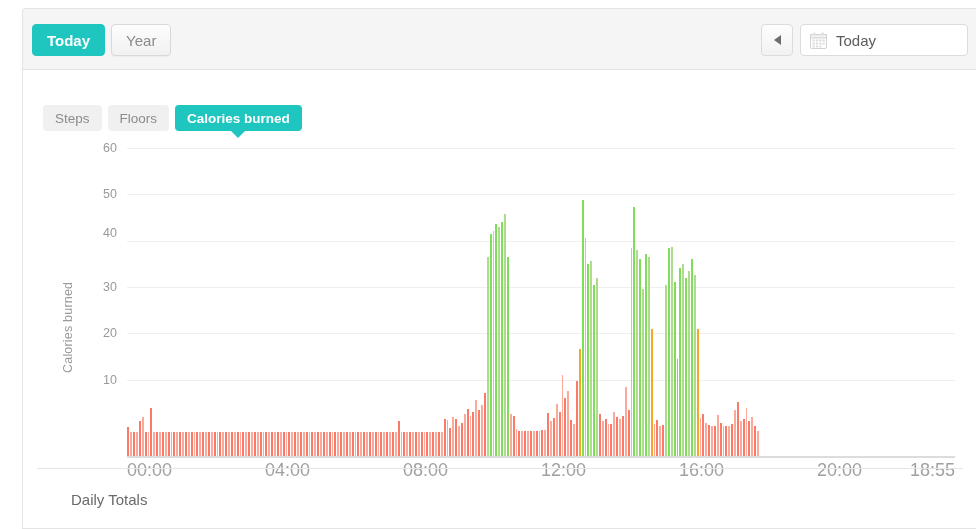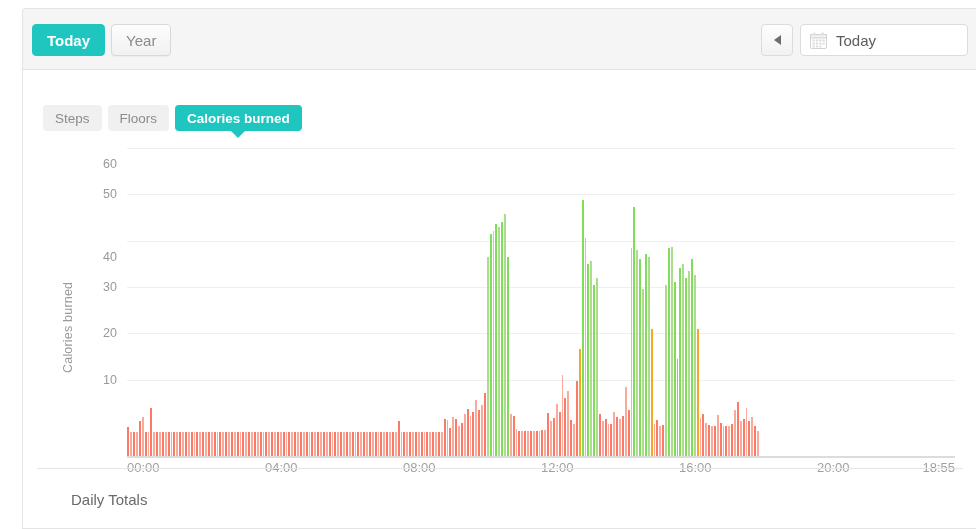--- a/index.html
+++ b/index.html
@@ -194,21 +194,21 @@
     bottom: 0;
   }
   .x-labels {
     position: absolute;
     left: 104px; top: 312px;
     width: 828px; height: 20px;
   }
   .x-label {
     position: absolute;
     top: 0;
-    font-size: 13px;
+    font-size: 18px;
     color: #a0a0a0;
     white-space: nowrap;
   }
 
   
   .totals {
     position: absolute;
     left: 14px; top: 398px;
     width: 926px; height: 60px;
     border-top: 1px solid #e6e6e6;
@@ -289,23 +289,23 @@
         <div class="metric-tab">Floors</div>
         <div class="metric-tab active">Calories burned</div>
       </div>
 
     <div class="chart-wrap">
       <div class="y-axis-title">Calories burned</div>
       <div class="y-labels" id="y-labels">
           <div class="y-label" style="top: 231.667px;">10</div>
           <div class="y-label" style="top: 185.333px;">20</div>
           <div class="y-label" style="top: 139px;">30</div>
-          <div class="y-label" style="top: 109px;">40</div>
+          <div class="y-label" style="top: 85px;">40</div>
           <div class="y-label" style="top: 46.3333px;">50</div>
-          <div class="y-label" style="top: 16px;">60</div>
+          <div class="y-label" style="top: 0px;">60</div>
         </div>
       <div class="plot" id="plot">
           <div class="gridline" style="top: 0px;"></div>
           <div class="gridline" style="top: 46.3333px;"></div>
           <div class="gridline" style="top: 92.6667px;"></div>
           <div class="gridline" style="top: 139px;"></div>
           <div class="gridline" style="top: 185.333px;"></div>
           <div class="gridline" style="top: 231.667px;"></div>
         <div class="axis-line"></div>
         <div class="bars" id="bars">

